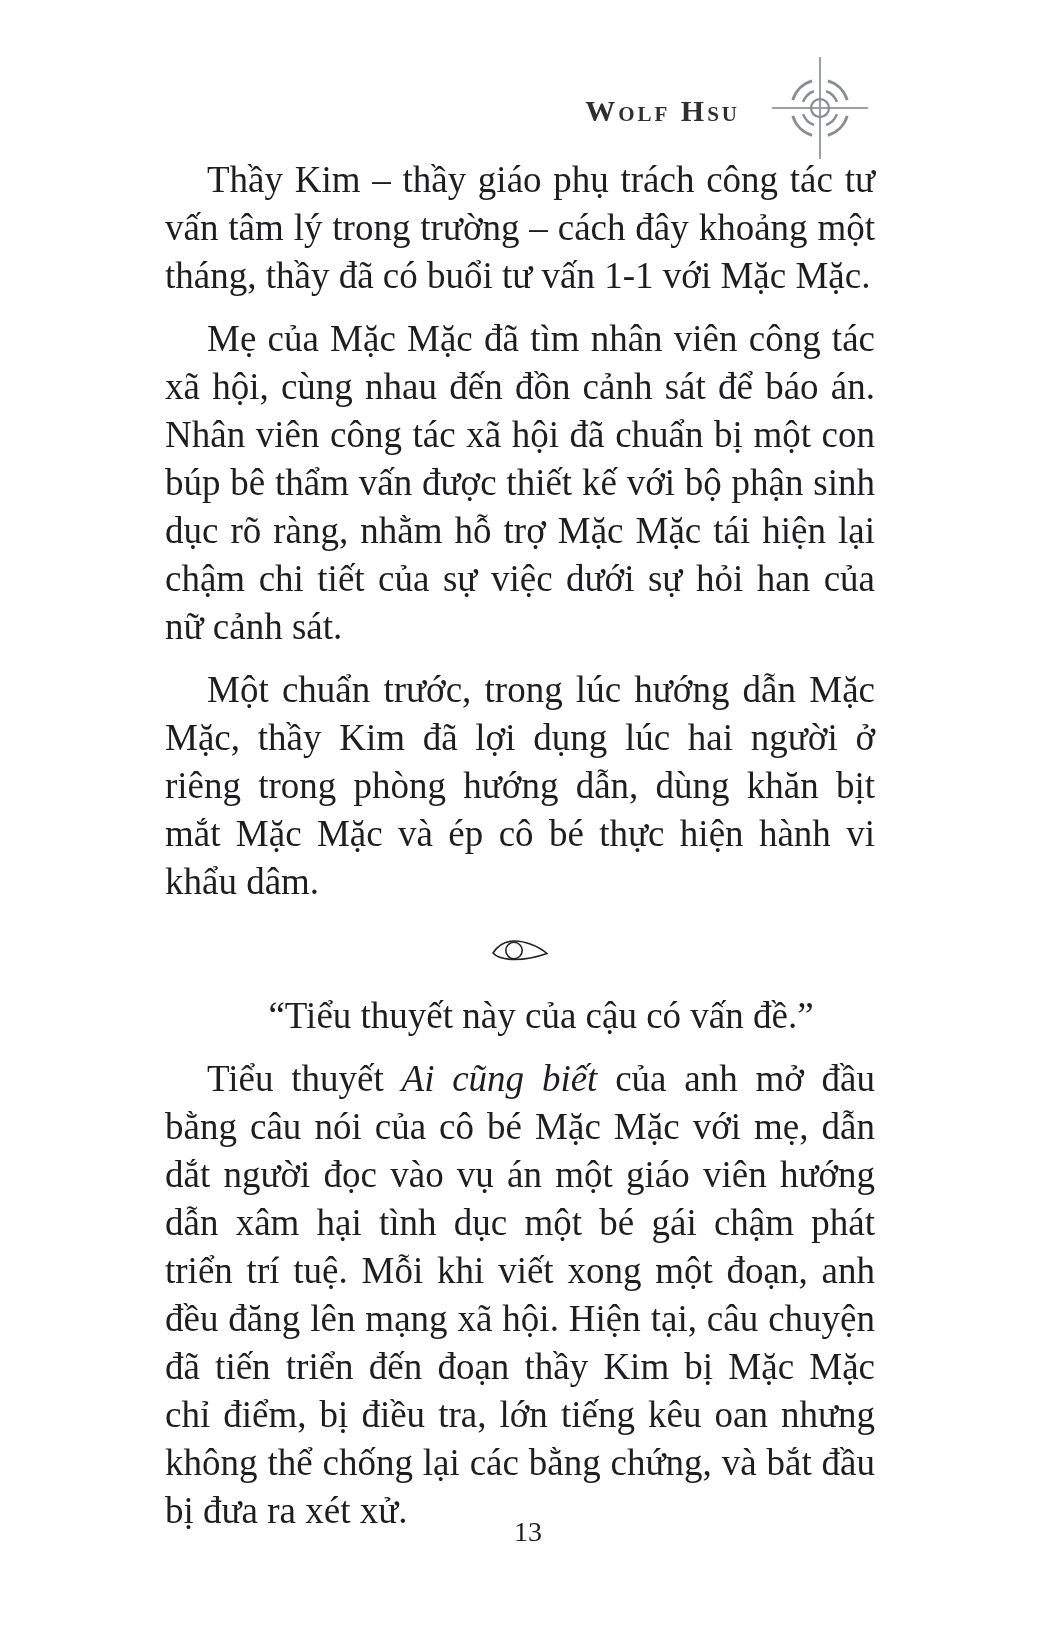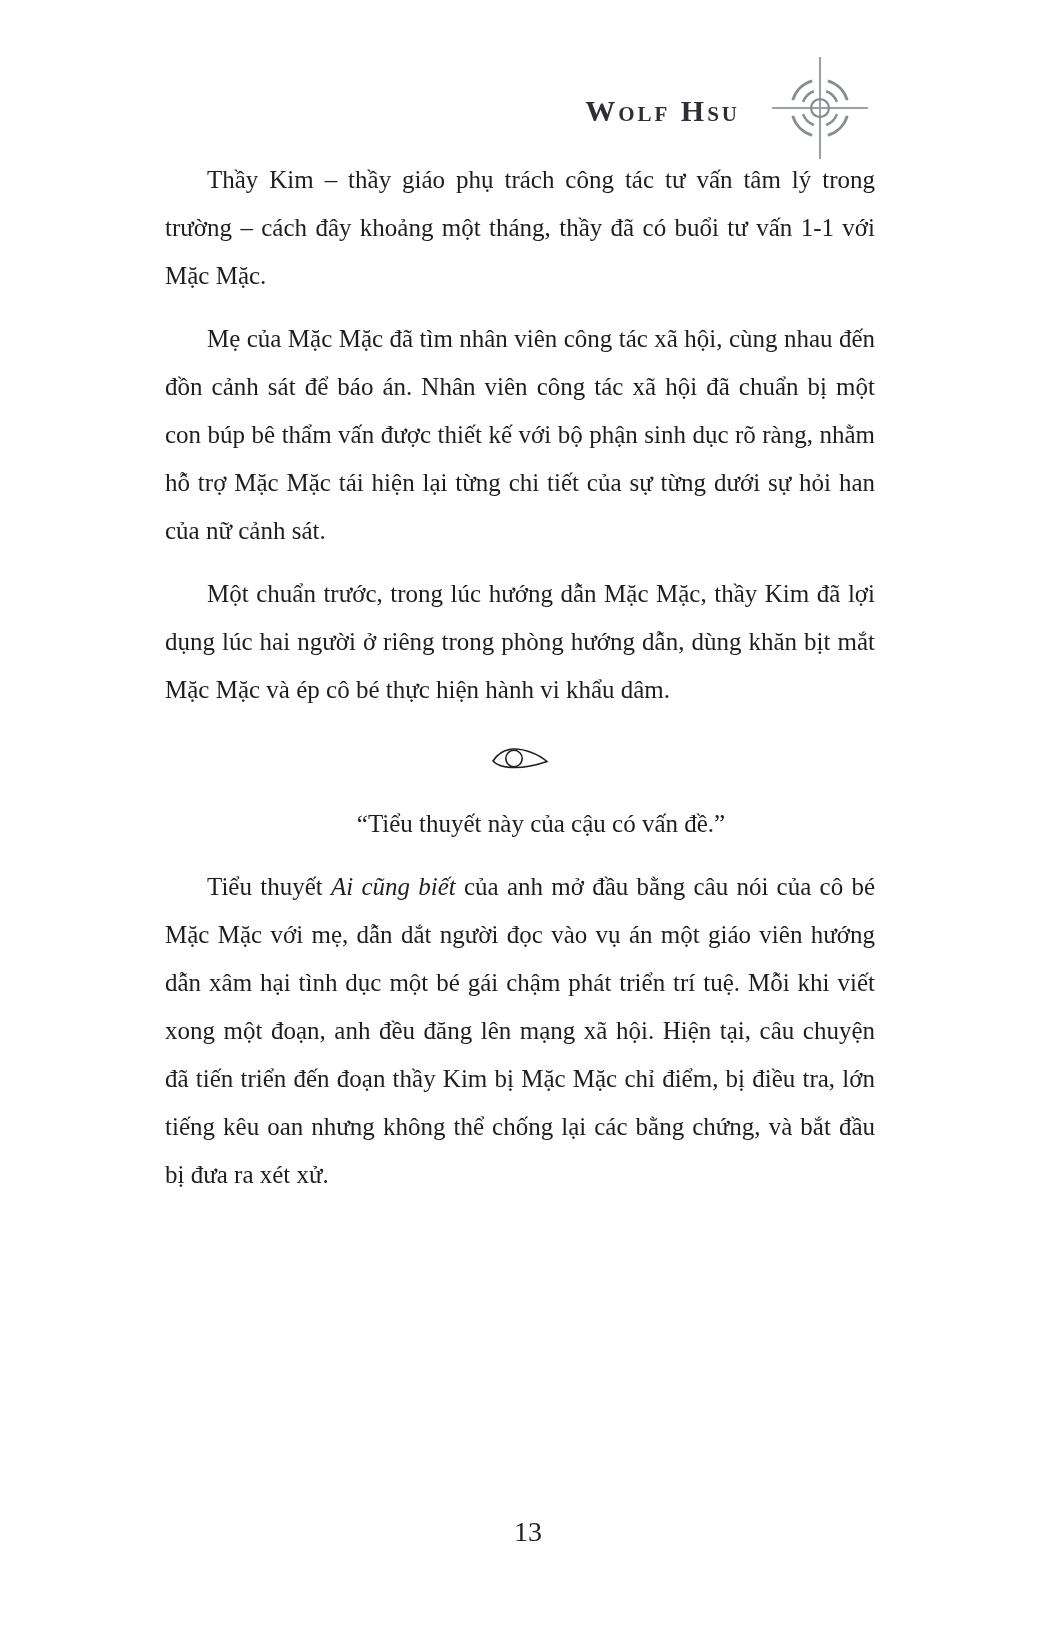--- a/index.html
+++ b/index.html
@@ -43,21 +43,21 @@
 
   
   .body-text {
     position: absolute;
     top: 156px;
     left: 165px;
     width: 710px;
   }
   .body-text p {
     margin: 0 0 15px 0;
-    font-size: 25px;
+    font-size: 37px;
     line-height: 48px;
     text-align: justify;
     text-indent: 42px;
     color: #1e1e20;
   }
   .body-text p.dialogue {
     text-align: center;
   }
   .novel-title-italic {
     font-style: italic;
@@ -110,21 +110,21 @@
       <path d="M48.5,71.9 A19,19 0 0 1 37.1,60.5" stroke="#878d93" stroke-width="2.6"></path>
       <path d="M37.1,47.5 A19,19 0 0 1 48.5,36.2" stroke="#878d93" stroke-width="2.6"></path>
 
       <circle cx="55" cy="54" r="9.5" stroke="#878d93" stroke-width="2.4"></circle>
     </svg>
   </span>
 </div>
 
 <div class="body-text">
   <p>Thầy Kim – thầy giáo phụ trách công tác tư vấn tâm lý trong trường – cách đây khoảng một tháng, thầy đã có buổi tư vấn 1-1 với Mặc Mặc.</p>
-  <p>Mẹ của Mặc Mặc đã tìm nhân viên công tác xã hội, cùng nhau đến đồn cảnh sát để báo án. Nhân viên công tác xã hội đã chuẩn bị một con búp bê thẩm vấn được thiết kế với bộ phận sinh dục rõ ràng, nhằm hỗ trợ Mặc Mặc tái hiện lại từng chi tiết của sự từng dưới sự hỏi han của nữ cảnh sát.</p>
+  <p>Mẹ của Mặc Mặc đã tìm nhân viên công tác xã hội, cùng nhau đến đồn cảnh sát để báo án. Nhân viên công tác xã hội đã chuẩn bị một con búp bê thẩm vấn được thiết kế với bộ phận sinh dục rõ ràng, nhằm hỗ trợ Mặc Mặc tái hiện lại chậm chi tiết của sự việc dưới sự hỏi han của nữ cảnh sát.</p>
   <p>Một chuẩn trước, trong lúc hướng dẫn Mặc Mặc, thầy Kim đã lợi dụng lúc hai người ở riêng trong phòng hướng dẫn, dùng khăn bịt mắt Mặc Mặc và ép cô bé thực hiện hành vi khẩu dâm.</p>
 
   <div class="section-divider">
     <span>
       <svg class="eye-divider" viewBox="0 0 58 24" xmlns="http://www.w3.org/2000/svg" fill="none">
         <path d="M2,15 C7,7 14,3.5 22,3 C34,2.5 48,8.5 56,15.5 C46,19 34,21.5 24,21.5 C15,21.5 6,19.5 2,15 Z" stroke="#222222" stroke-width="1.6" stroke-linejoin="miter"></path>
         <circle cx="23" cy="12.5" r="8.2" stroke="#222222" stroke-width="1.6"></circle>
       </svg>
     </span>
   </div>

